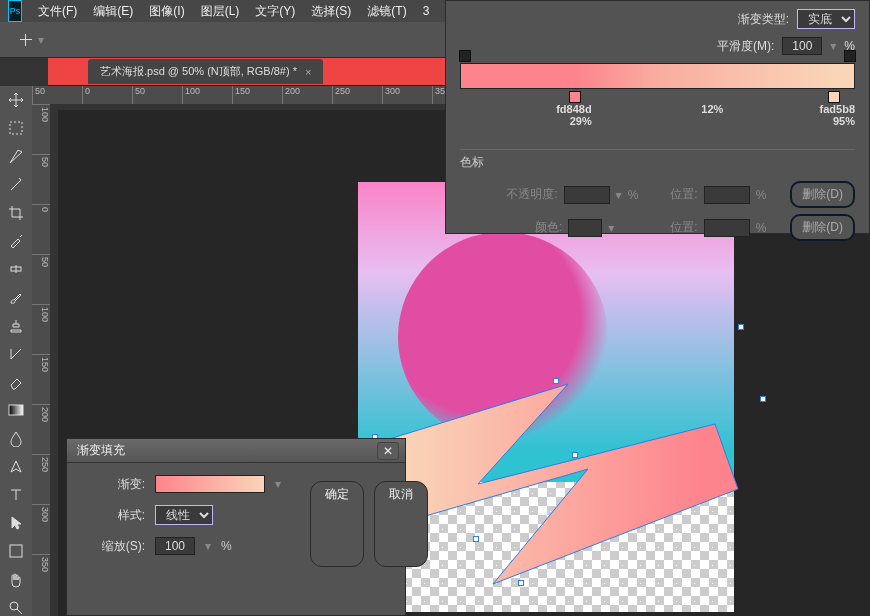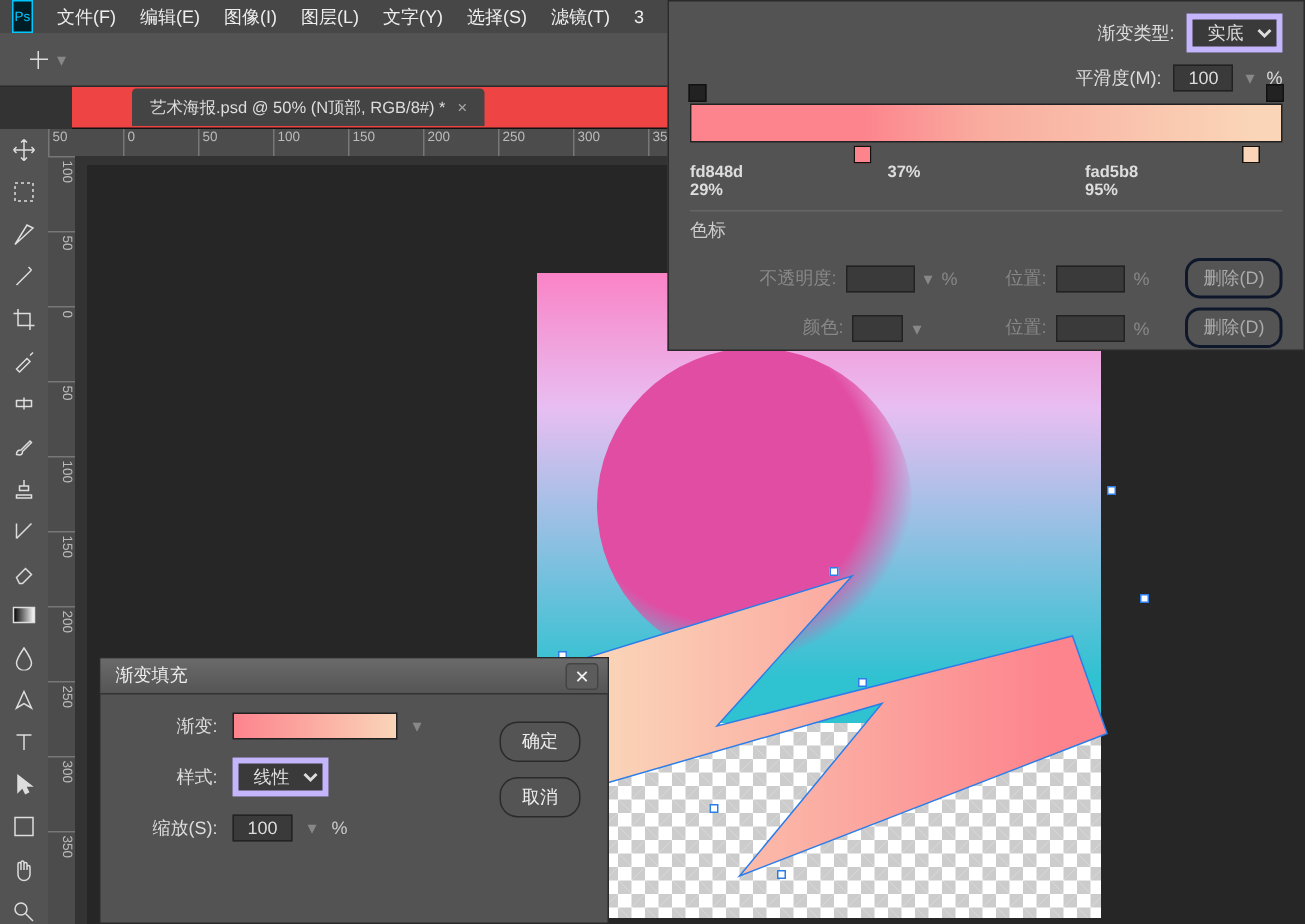--- a/index.html
+++ b/index.html
@@ -30,29 +30,29 @@
   linear-gradient(45deg,transparent 75%,#ccc 75%),
   linear-gradient(-45deg,transparent 75%,#ccc 75%);
   background-size:18px 18px; background-position:0 0,0 9px,9px -9px,-9px 0; background-color:#fff; }
 .bgfill { position:absolute; left:0; top:0; right:0; height:300px; background:linear-gradient(#fa83c6,#e8bef2 30%,#2fc2d1 90%); }
 .sun { position:absolute; left:40px; top:50px; width:210px; height:210px; border-radius:50%; background:radial-gradient(circle at 40% 40%, #e14da3 0%, #e14da3 55%, rgba(225,77,163,0) 72%); }
 .shapeN { position:absolute; left:-15px; top:180px; }
 .handle { position:absolute; width:6px; height:6px; background:#fff; border:1px solid #2b7de9; }
 
 .gpanel { position:absolute; top:0; right:0; width:425px; height:234px; background:#535353; border:1px solid #2a2a2a; padding:8px 14px; color:#ddd; font-size:12px; }
 .gpanel .row { display:flex; align-items:center; gap:8px; margin-bottom:8px; justify-content:flex-end; }
-.sel { background:#3a3a3a; border:4px solid #c4b5fd; color:#ddd; padding:1px 6px; font-size:12px; }
+.sel { background:#3a3a3a; border:1px solid #c4b5fd; color:#ddd; padding:1px 6px; font-size:12px; }
 .numbox { width:40px; background:#3a3a3a; border:1px solid #222; color:#ddd; text-align:center; padding:1px 0; }
 .gtrack { height:26px; border:1px solid #222; margin:8px 0 4px; position:relative; }
 .gtrack .bar { position:absolute; inset:0; }
 .stopmk { position:absolute; bottom:-15px; width:12px; height:12px; background:#c9c9c9; border:1px solid #111; transform:translateX(-50%); }
 .opmk { position:absolute; top:-14px; width:12px; height:12px; background:#222; border:1px solid #111; transform:translateX(-50%); }
 .hints { display:flex; margin-top:14px; font-size:11px; font-weight:600; }
-.hints span { flex:1; text-align:left; }
-.section { margin-top:7px; }
+.hints span { flex:1; text-align:right; }
+.section { margin-top:22px; }
 .section .hdr { color:#ccc; padding:4px 0; border-top:1px solid #666; }
 .frow { display:flex; align-items:center; gap:6px; justify-content:flex-end; margin:6px 0; font-size:12px; color:#888; }
 .frow .lab { flex:0 0 auto; }
 .frow .box { width:46px; height:18px; background:#3a3a3a; border:1px solid #222; }
 .btn { padding:3px 10px; border:2px solid #0f172a; border-radius:10px; background:#545454; color:#aaa; }
 
 .gfill { position:absolute; left:66px; top:438px; width:340px; height:178px; background:#535353; border:1px solid #2a2a2a; }
 .gfill .title { height:24px; background:linear-gradient(#6a6a6a,#555); display:flex; align-items:center; justify-content:space-between; padding:0 6px 0 10px; color:#eee; font-size:12px; border-bottom:1px solid #333; }
 .gfill .close { width:22px; height:18px; border:1px solid #444; border-radius:3px; display:flex; align-items:center; justify-content:center; background:#5c5c5c; }
 .gfill .body { padding:12px 18px; display:flex; gap:29px; }
@@ -260,21 +260,21 @@
   </div>
   <div class="gtrack">
     <div class="opmk" style="left:1%"></div>
     <div class="opmk" style="left:99%"></div>
     <div class="bar" style="background:linear-gradient(to right,#fd848d 0%,#fd848d 29%,#f9ad9f 50%,#fad5b8 95%,#fad5b8 100%)"></div>
     <div class="stopmk" style="left:29%;background:#fd848d"></div>
     <div class="stopmk" style="left:95%;background:#fad5b8"></div>
   </div>
   <div class="hints">
     <span><b>fd848d</b><br><span>29%</span></span>
-    <span>37%</span>
+    <span>12%</span>
     <span><b>fad5b8</b><br><span>95%</span></span>
   </div>
   <div class="section">
     <div class="hdr">色标</div>
     <div class="frow">
       <span class="lab">不透明度:</span>
       <div class="box"></div>
         <span>▾</span>
       <span>%</span>
       <span style="width:20px"></span>
@@ -316,18 +316,18 @@
         <div class="lab2">样式:</div>
         <select class="sel"><option>线性</option></select>
       </div>
       <div class="r">
         <div class="lab2">缩放(S):</div>
         <div class="numbox">100</div>
         <span style="color:#888">▾</span>
         <span>%</span>
       </div>
     </div>
-    <div style="display:flex;flex-direction:column;gap:10px;padding-top:6px">
+    <div style="display:flex;flex-direction:row;gap:10px;padding-top:6px">
       <div class="okbtn">确定</div>
       <div class="okbtn">取消</div>
     </div>
   </div>
 </div>
 
 </body></html>

